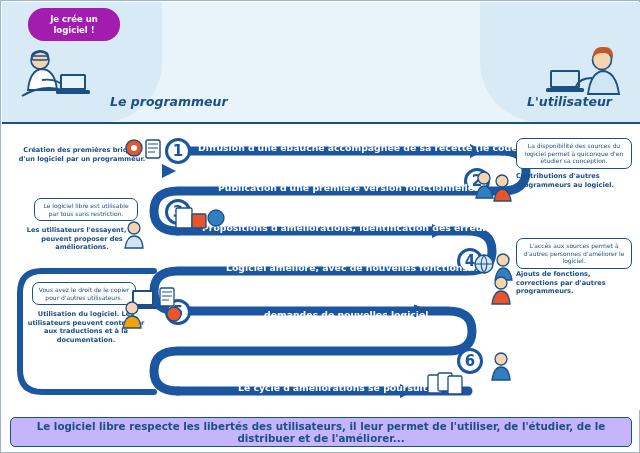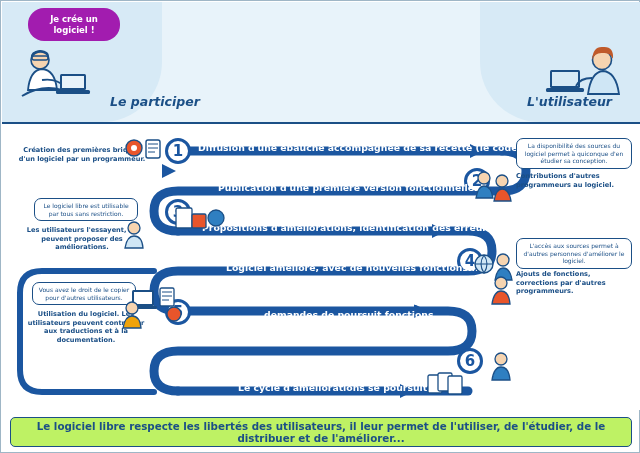--- a/index.html
+++ b/index.html
@@ -112,21 +112,21 @@
     padding:3px 5px;box-sizing:border-box;
     text-align:center;
   }
   .note-left{text-align:center;}
   .note-right{text-align:left;}
 
   
   .footer{
     position:absolute;left:9px;top:416px;width:622px;height:30px;
     border:1px solid #1b4f86;border-radius:5px;
-    background:#bef264;
+    background:#c4b5fd;
     display:flex;align-items:center;justify-content:center;
     box-sizing:border-box;
   }
   .footer-text{
     font-size:10.3px;font-weight:bold;color:#1b4f86;
     text-align:center;
   }
   .icon-cluster{position:absolute;}
 </style>
 </head>
@@ -156,21 +156,21 @@
       <rect x="12" y="44" width="38" height="4" rx="1.5" fill="#1b4f86"></rect>
       <ellipse cx="68" cy="16" rx="9.5" ry="9.5" fill="#f6d4b0" stroke="#1b4f86" stroke-width="1.6"></ellipse>
       <path d="M58 16 q1 -14 11 -13 q11 -1 10 12 q-3 -7 -10 -6 q-8 -1 -11 7z" fill="#c05a2a"></path>
       <path d="M54 50 q3 -22 15 -23 q13 1 16 23z" fill="#cfe6f5" stroke="#1b4f86" stroke-width="1.8"></path>
       <path d="M58 34 q-12 0 -16 8" fill="none" stroke="#1b4f86" stroke-width="1.8"></path>
     </svg>
 
     <div class="bubble bubble-left">Je crée un logiciel !</div>
 
 
-    <div class="role role-left">Le participer</div>
+    <div class="role role-left">Le programmeur</div>
     <div class="role role-right">L'utilisateur</div>
   </div>
 
   <div class="main">
 
     <svg class="snake" width="638" height="286" viewBox="0 0 638 286">
 
       <path d="M176 27 H500" stroke="#1b56a0" stroke-width="9" fill="none" stroke-linecap="round"></path>
       <path d="M500 27 q24 0 24 20 q0 20 -24 20 H176 q-24 0 -24 20 q0 20 24 20" stroke="#1b56a0" stroke-width="9" fill="none" stroke-linecap="round"></path>
       <path d="M176 107 H466 q24 0 24 20 q0 20 -24 20 H176 q-24 0 -24 20 q0 20 24 20" stroke="#1b56a0" stroke-width="9" fill="none" stroke-linecap="round"></path>
@@ -192,21 +192,21 @@
     <div class="step-num" style="left:163px;top:75px;">3</div>
     <div class="step-num" style="left:455px;top:124px;">4</div>
     <div class="step-num" style="left:163px;top:175px;">5</div>
     <div class="step-num" style="left:455px;top:224px;">6</div>
 
     <div class="row-label" style="left:196px;top:18px;color:#ffffff;">Diffusion d'une ébauche accompagnée de sa recette (le code source)...</div>
     <div class="row-label" style="left:216px;top:58px;color:#ffffff;">Publication d'une première version fonctionnelle...</div>
     <div class="row-label" style="left:200px;top:98px;color:#ffffff;">Propositions d'améliorations, identification des erreurs...</div>
     <div class="row-label" style="left:224px;top:138px;color:#ffffff;">Logiciel amélioré, avec de nouvelles fonctions...</div>
     <div class="row-label" style="left:226px;top:172px;color:#ffffff;">Traductions, rédaction de la documentation,</div>
-    <div class="row-label" style="left:262px;top:185px;color:#ffffff;">demandes de poursuit fonctions...</div>
+    <div class="row-label" style="left:262px;top:185px;color:#ffffff;">demandes de nouvelles logiciel...</div>
     <div class="row-label" style="left:236px;top:258px;color:#ffffff;">Le cycle d'améliorations se poursuit...</div>
 
     <div class="note note-left" style="left:16px;top:22px;width:128px;">Création des premières briques d'un logiciel par un programmeur.</div>
     <div class="note-box" style="left:32px;top:74px;width:104px;">Le logiciel libre est utilisable par tous sans restriction.</div>
     <div class="note note-left" style="left:16px;top:102px;width:128px;">Les utilisateurs l'essayent, ils peuvent proposer des améliorations.</div>
     <div class="note-box" style="left:30px;top:158px;width:104px;">Vous avez le droit de le copier pour d'autres utilisateurs.</div>
     <div class="note note-left" style="left:22px;top:186px;width:124px;">Utilisation du logiciel. Les utilisateurs peuvent contribuer aux traductions et à la documentation.</div>
 
     <div class="note-box" style="left:514px;top:14px;width:116px;">La disponibilité des sources du logiciel permet à quiconque d'en étudier sa conception.</div>
     <div class="note note-right" style="left:514px;top:48px;width:118px;">Contributions d'autres programmeurs au logiciel.</div>

